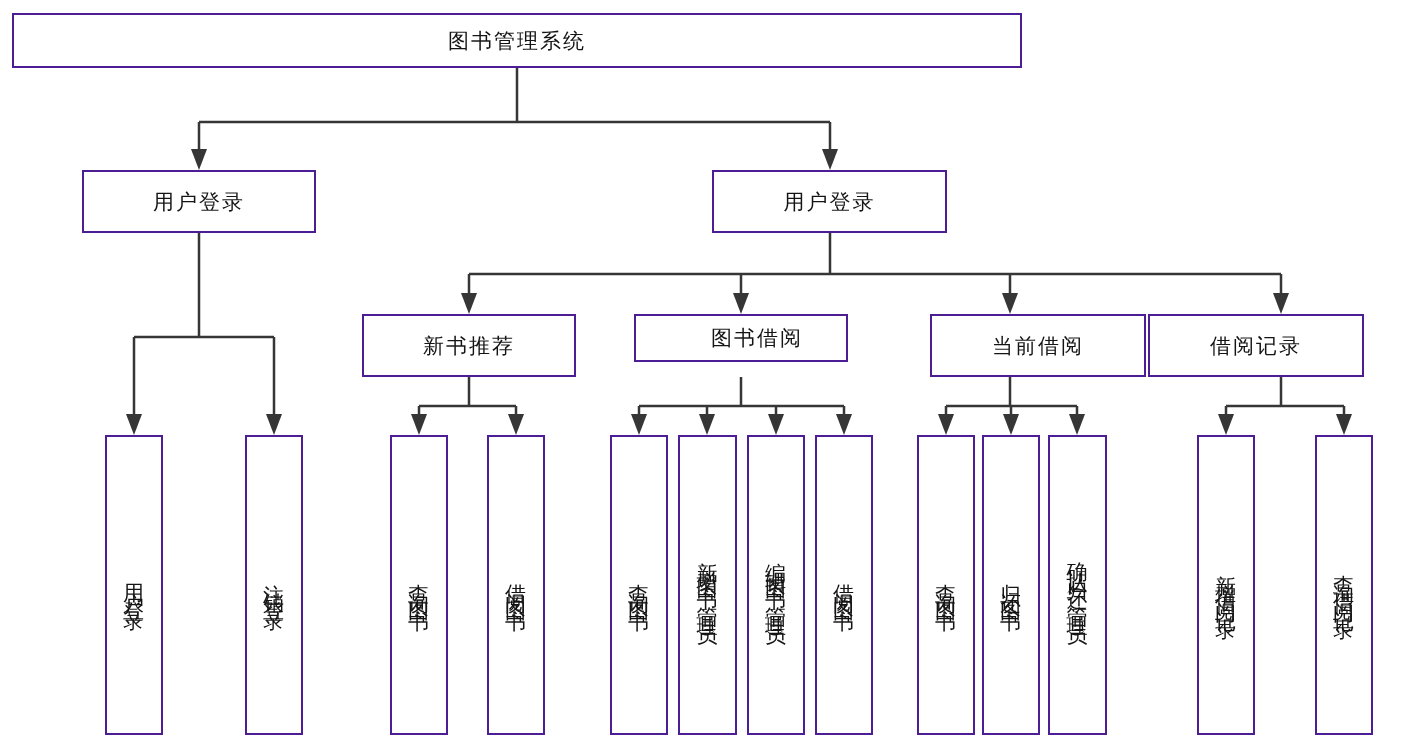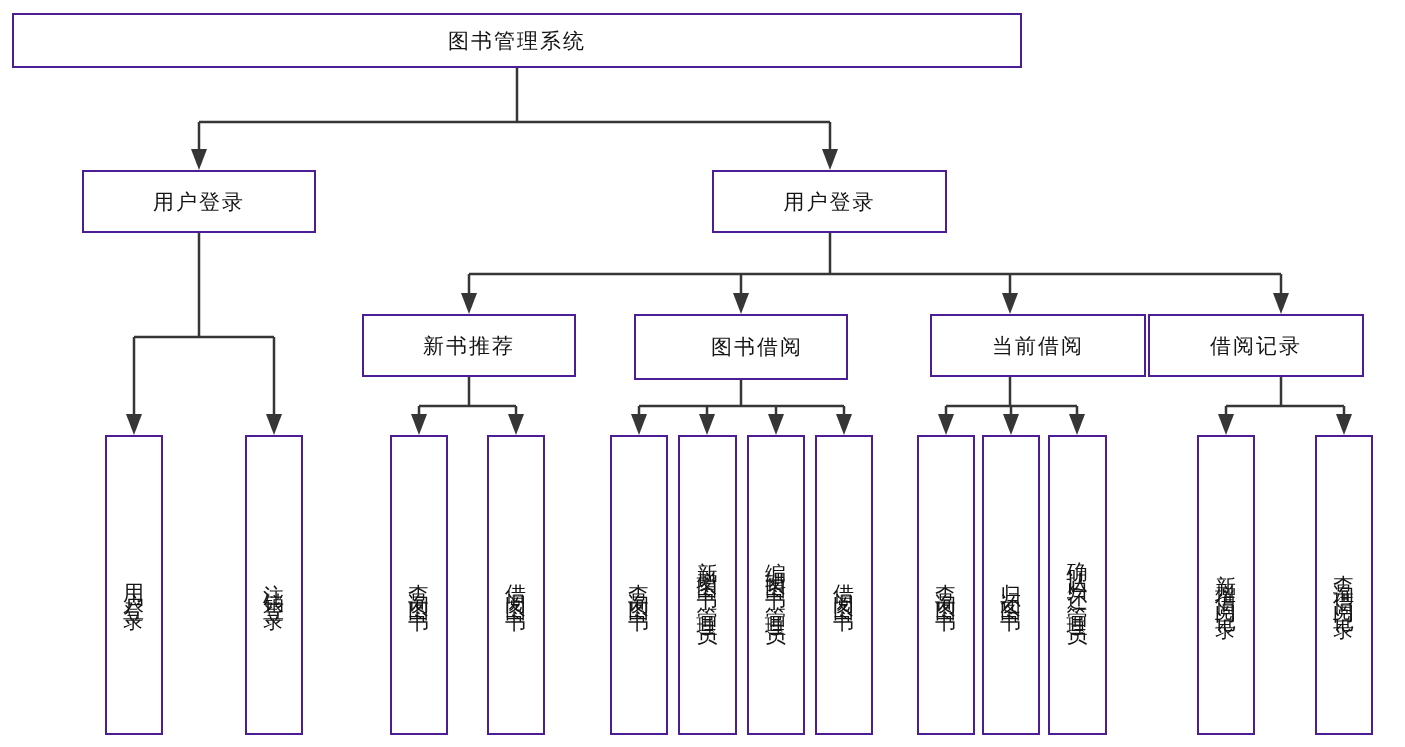--- a/index.html
+++ b/index.html
@@ -108,21 +108,21 @@
   <div class="node h-node" style="left:82px; top:170px; width:234px; height:63px;">
     <span>用户登录</span>
   </div>
   <div class="node h-node" style="left:712px; top:170px; width:235px; height:63px;">
     <span>用户登录</span>
   </div>
 
   <div class="node h-node" style="left:362px; top:314px; width:214px; height:63px;justify-content:center;">
     <span>新书推荐</span>
   </div>
-  <div class="node h-node" style="left:634px; top:314px; width:214px; height:66px;padding-left:32px;">
+  <div class="node h-node" style="left:634px; top:314px; width:214px; height:48px;padding-left:32px;">
     <span>图书借阅</span>
   </div>
   <div class="node h-node" style="left:902px; top:314px; width:216px; height:63px;margin-left:28px;">
     <span>当前借阅</span>
   </div>
   <div class="node h-node" style="left:1148px; top:314px; width:216px; height:63px;">
     <span>借阅记录</span>
   </div>
 
   <div class="node v-node" style="left:105px; top:435px; width:58px; height:300px;">

